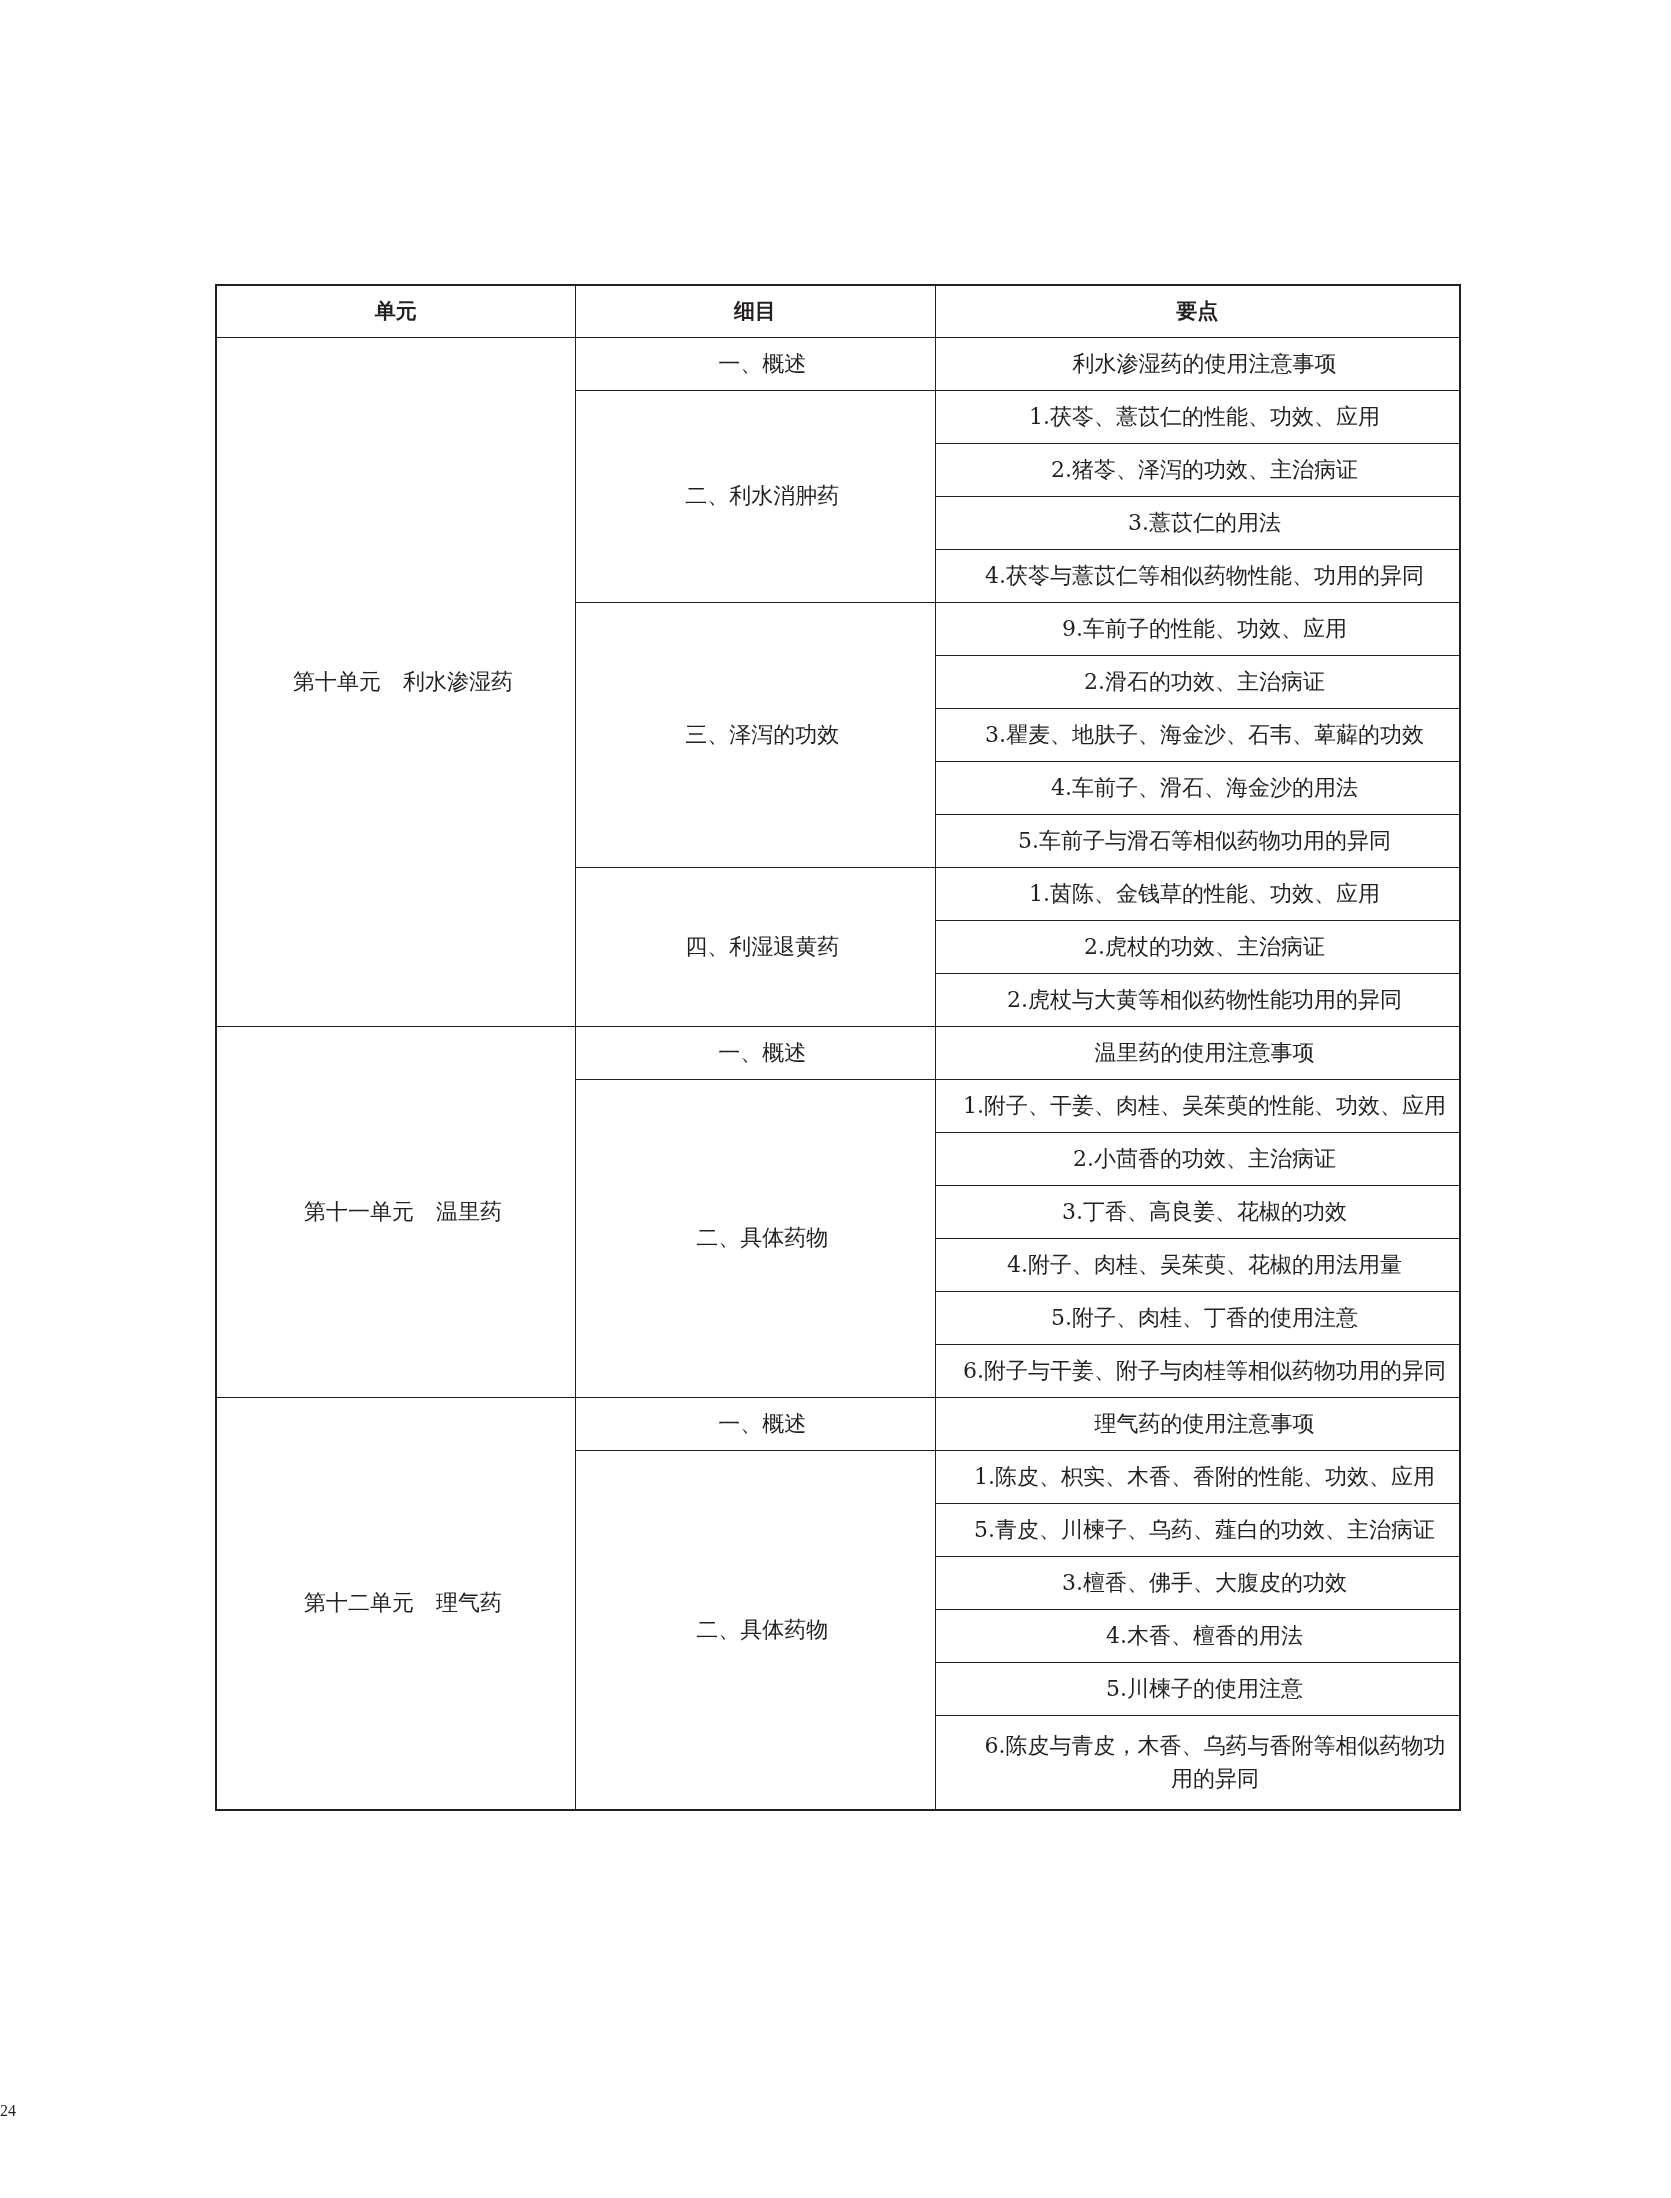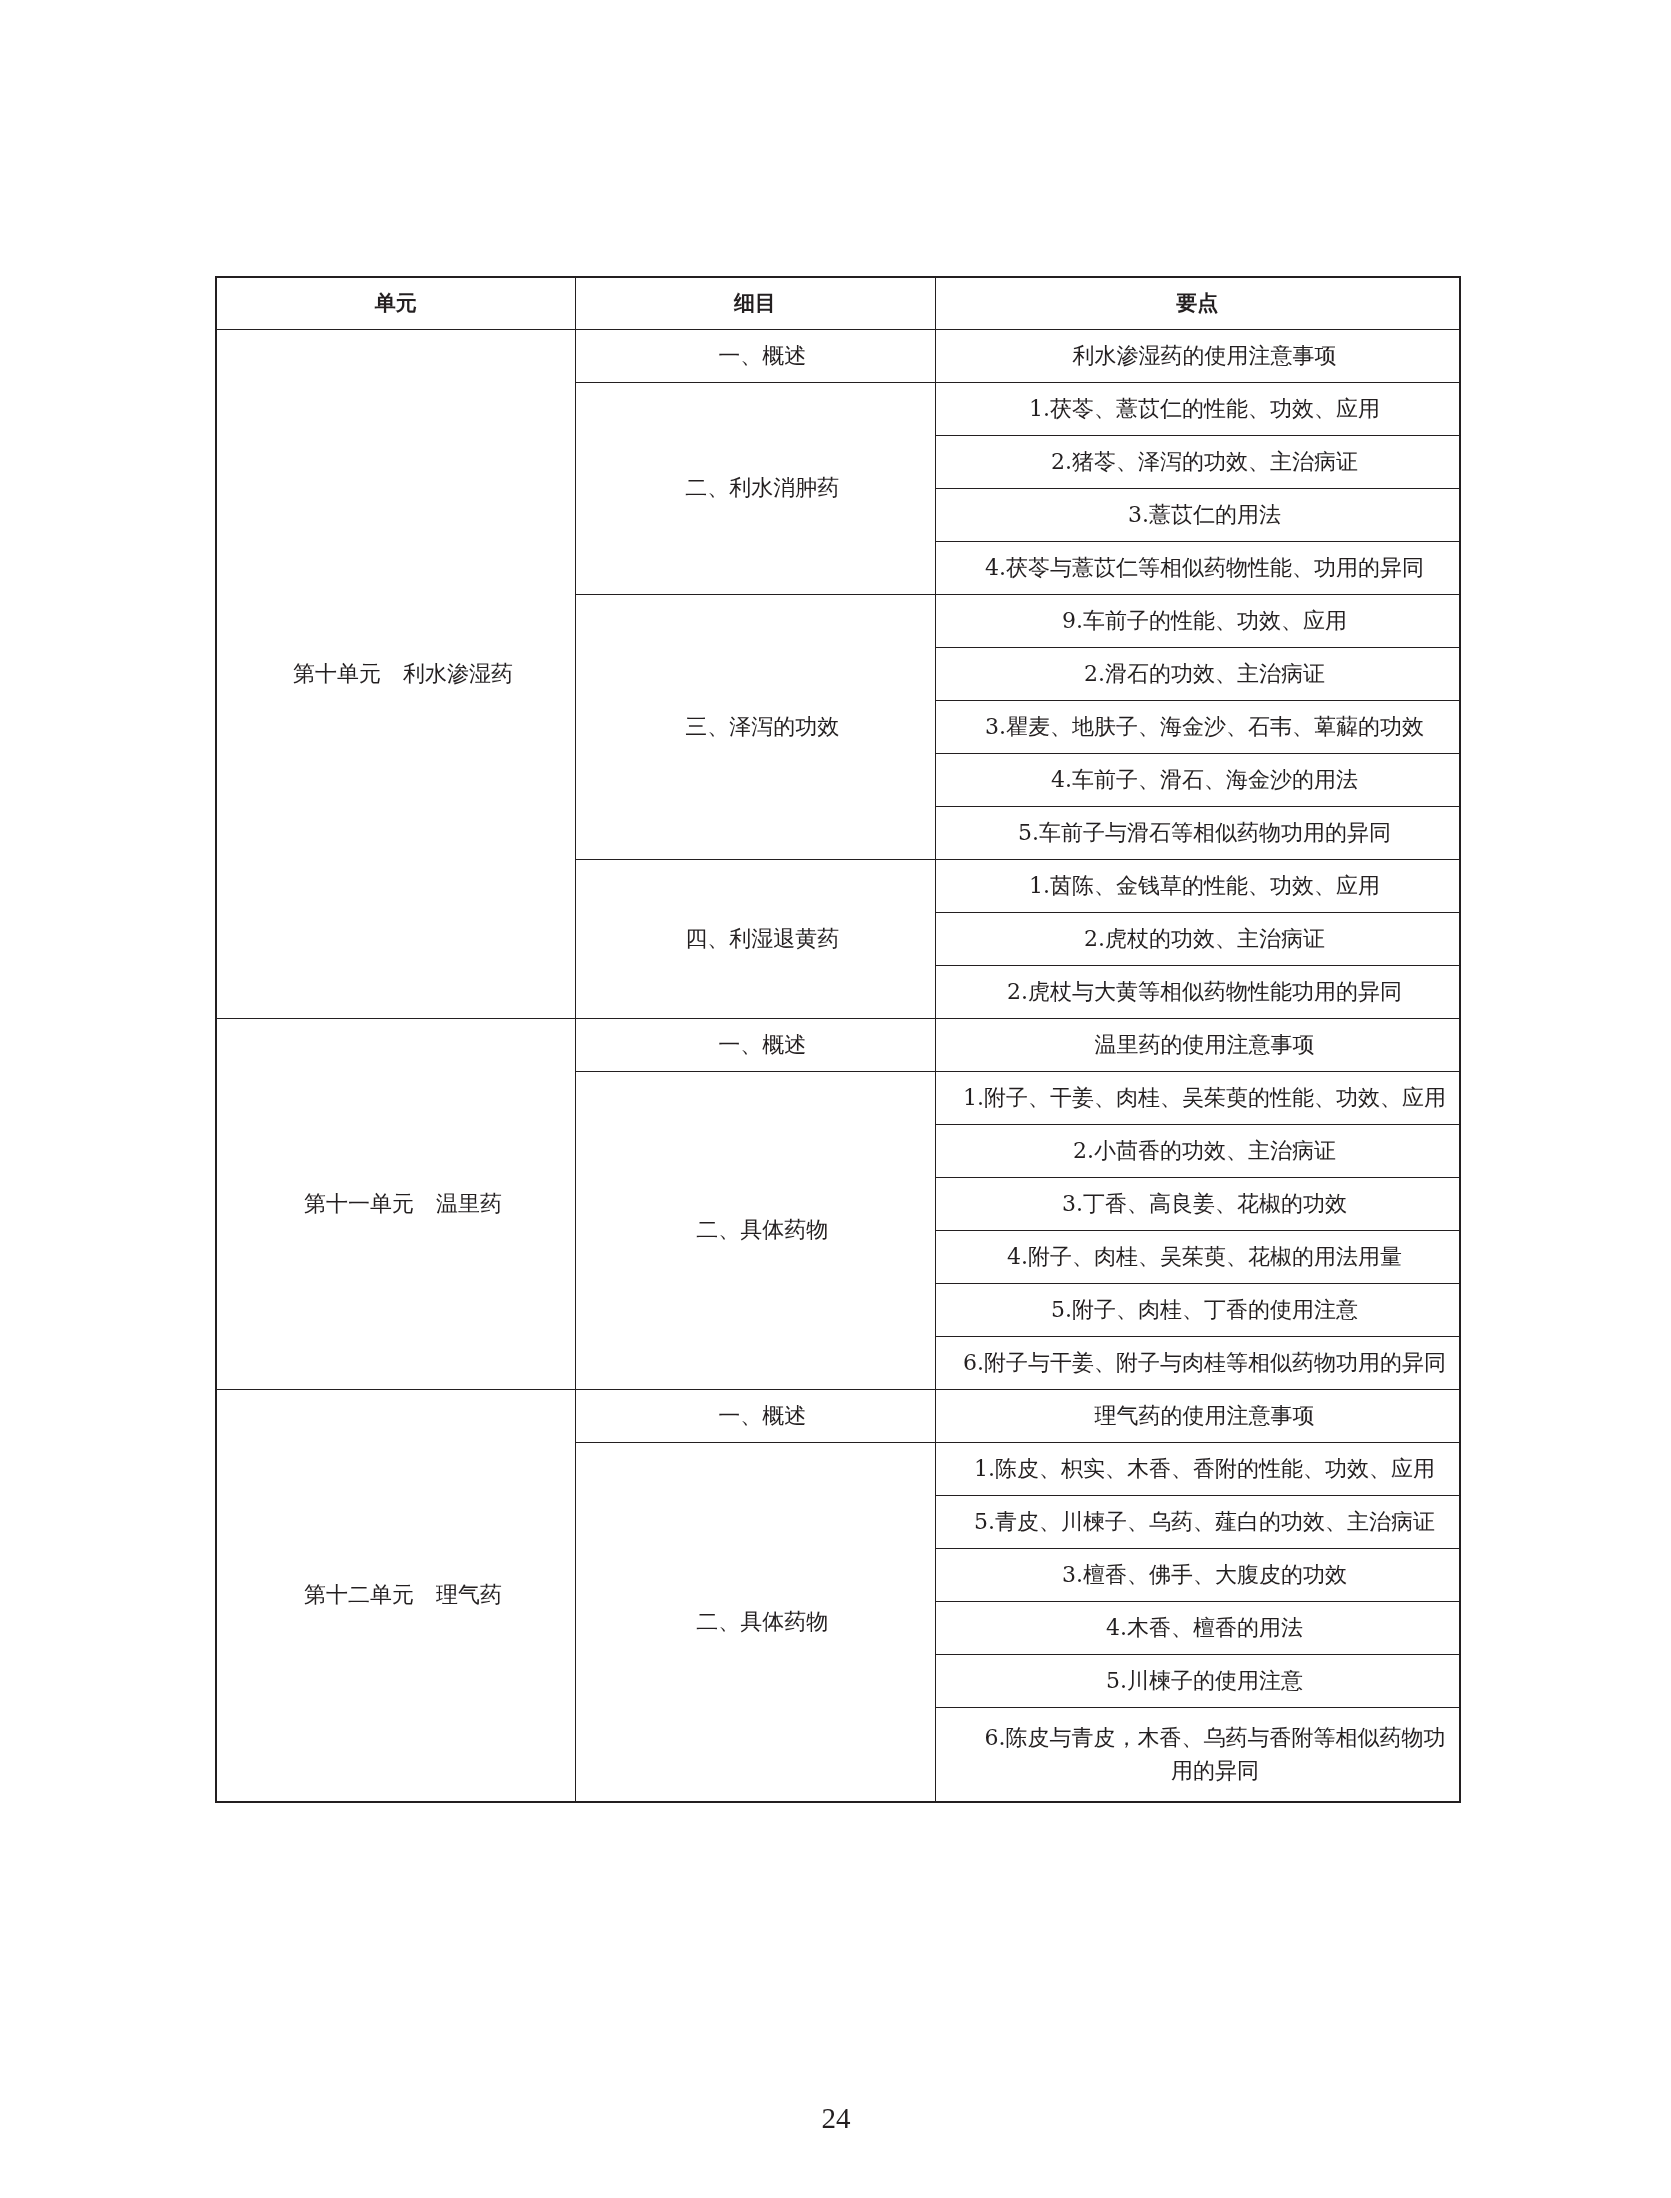--- a/index.html
+++ b/index.html
@@ -2,21 +2,21 @@
 <html><head>
   <meta charset="utf-8">
   <style>
     html, body { margin: 0; padding: 0; background: #ffffff; }
     body {
       width: 1672px; height: 2199px; position: relative; overflow: hidden;
       font-family: "DejaVu Serif", "Liberation Serif", serif;
       color: #231f20;
     }
     #doc-table {
-      position: absolute; left: 215px; top: 276px; width: 1245px;
+      position: absolute; left: 215px; top: 284px; width: 1245px;
       border-collapse: collapse; table-layout: fixed;
       border: 2.9px solid #231f20;
     }
     #doc-table col.c1 { width: 359px; }
     #doc-table col.c2 { width: 360px; }
     #doc-table col.c3 { width: 525px; }
     #doc-table th, #doc-table td {
       border: 1.9px solid #231f20;
       padding: 0 0 0 14.3px;
       font-size: 22px;
@@ -28,21 +28,21 @@
     }
     #doc-table th {
       height: 51px; text-align: center; padding: 0;
       font-family: "DejaVu Sans", "Liberation Sans", sans-serif;
       font-weight: bold; font-size: 21px;
     }
     #doc-table td { height: 52px; }
     #doc-table td.tall { height: 93px; padding-right: 11.5px; padding-left: 47px; }
     #page-number {
       position: absolute; left: 0; width: 1672px; top: 2102px;
-      text-align: center; font-size: 29px;
+      font-size: 16px;
       font-family: "Liberation Serif", "DejaVu Serif", serif;
     }
   </style>
 </head>
 <body>
 
 <table id="doc-table">
   <colgroup>
       <col class="c1">
       <col class="c2">

